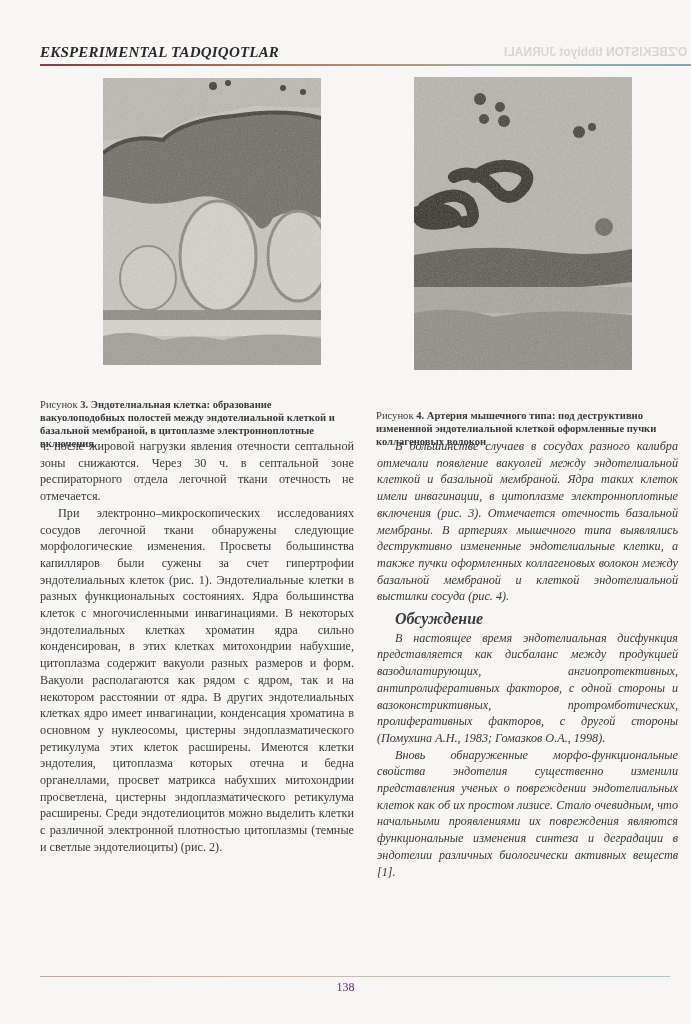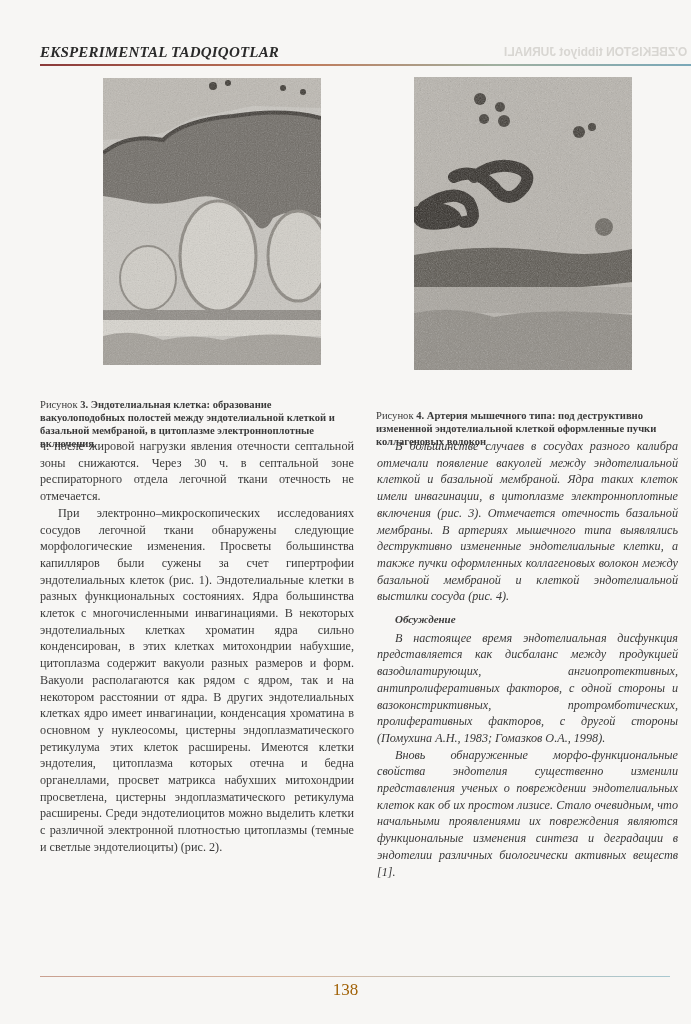--- a/index.html
+++ b/index.html
@@ -43,30 +43,30 @@
   }
   .caption .lbl { font-weight: normal; }
   .cap3 { left: 40px; top: 373px; width: 310px; }
   .cap4 { left: 376px; top: 384px; width: 300px; }
   .col {
     position: absolute; font-size: 12.2px; line-height: 16.7px; color: #3a3a3a;
     text-align: justify;
   }
   .col p { margin: 0; text-indent: 0; }
   .col p.ind { text-indent: 18px; }
-  .col h3 { margin: 6px 0 2px 18px; font-size: 11px; font-weight: bold; }
+  .col h3 { margin: 6px 0 2px 18px; font-size: 16px; font-weight: bold; }
   .col-left { left: 40px; top: 438px; width: 314px; }
   .col-right { left: 377px; top: 438px; width: 301px; font-style: italic; }
   .footer-rule {
     position: absolute; left: 40px; top: 976px; width: 630px; height: 1px;
     background: linear-gradient(90deg, #c9a090 0%, #d8b8a0 40%, #a8c8d0 100%);
   }
   .page-number {
     position: absolute; left: 0; width: 691px; top: 980px; text-align: center;
-    font-size: 17px; color: #a16207;
+    font-size: 12px; color: #701a75;
   }
 </style>
 </head>
 <body>
 
 <div class="header">
   <div class="header-title">EKSPERIMENTAL TADQIQOTLAR</div>
   <div class="header-ghost">O'ZBEKISTON tibbiyot JURNALI</div>
 </div>
 <div class="header-rule"></div>

